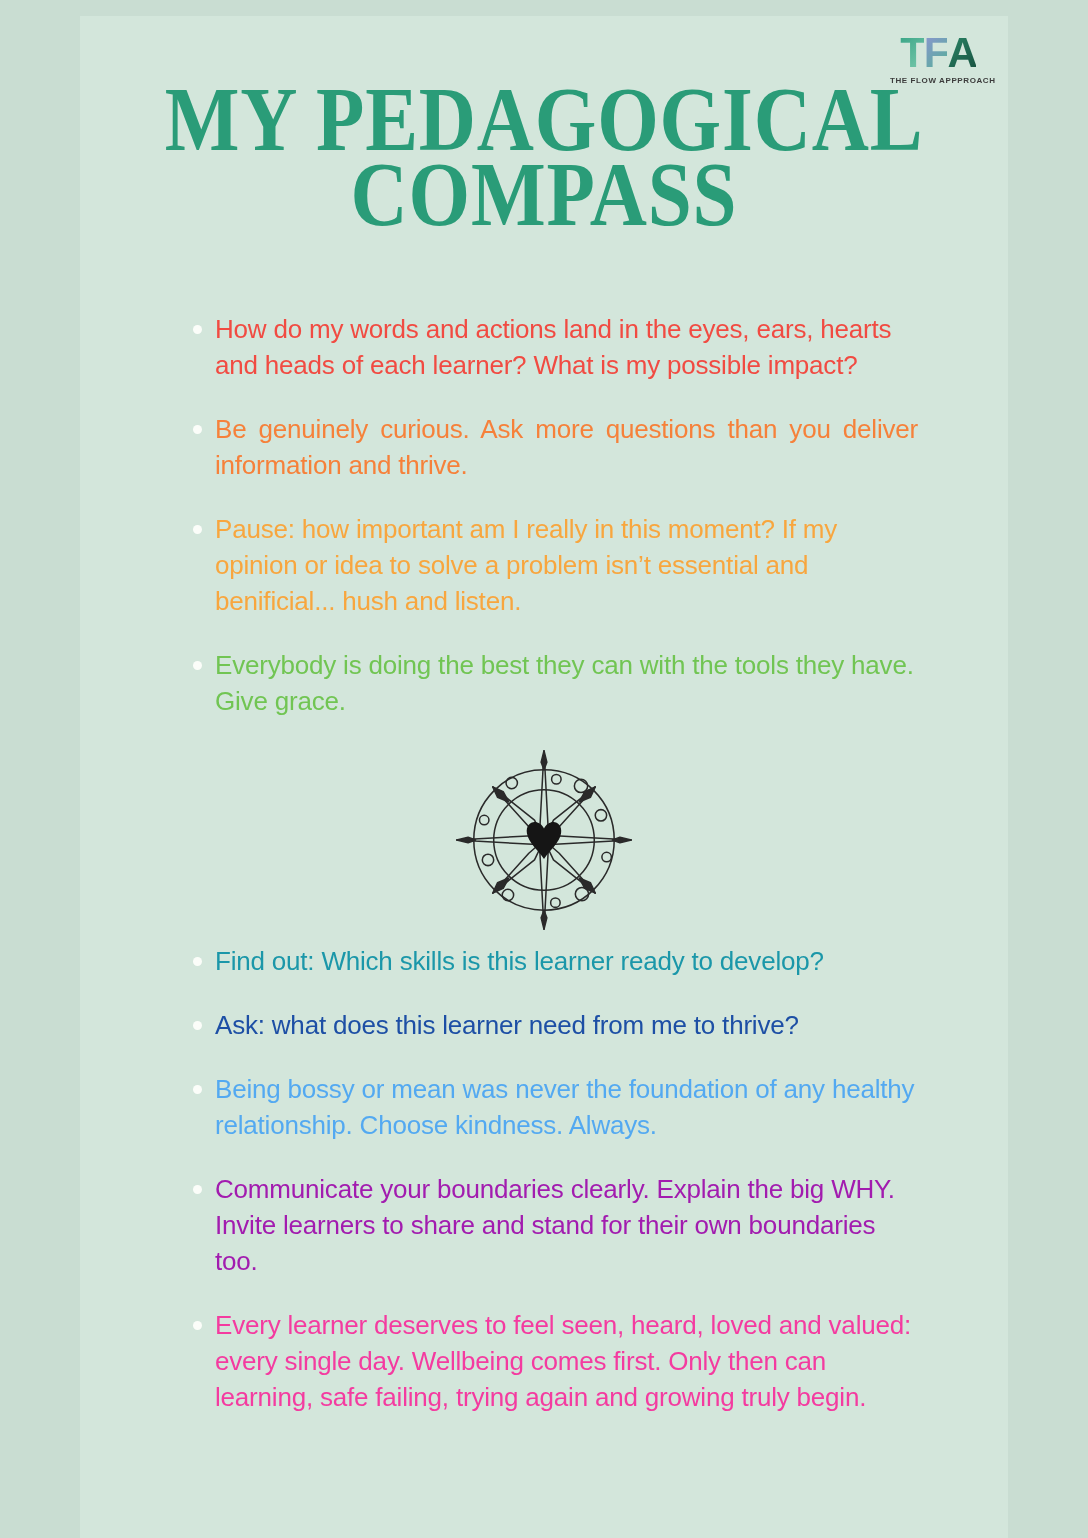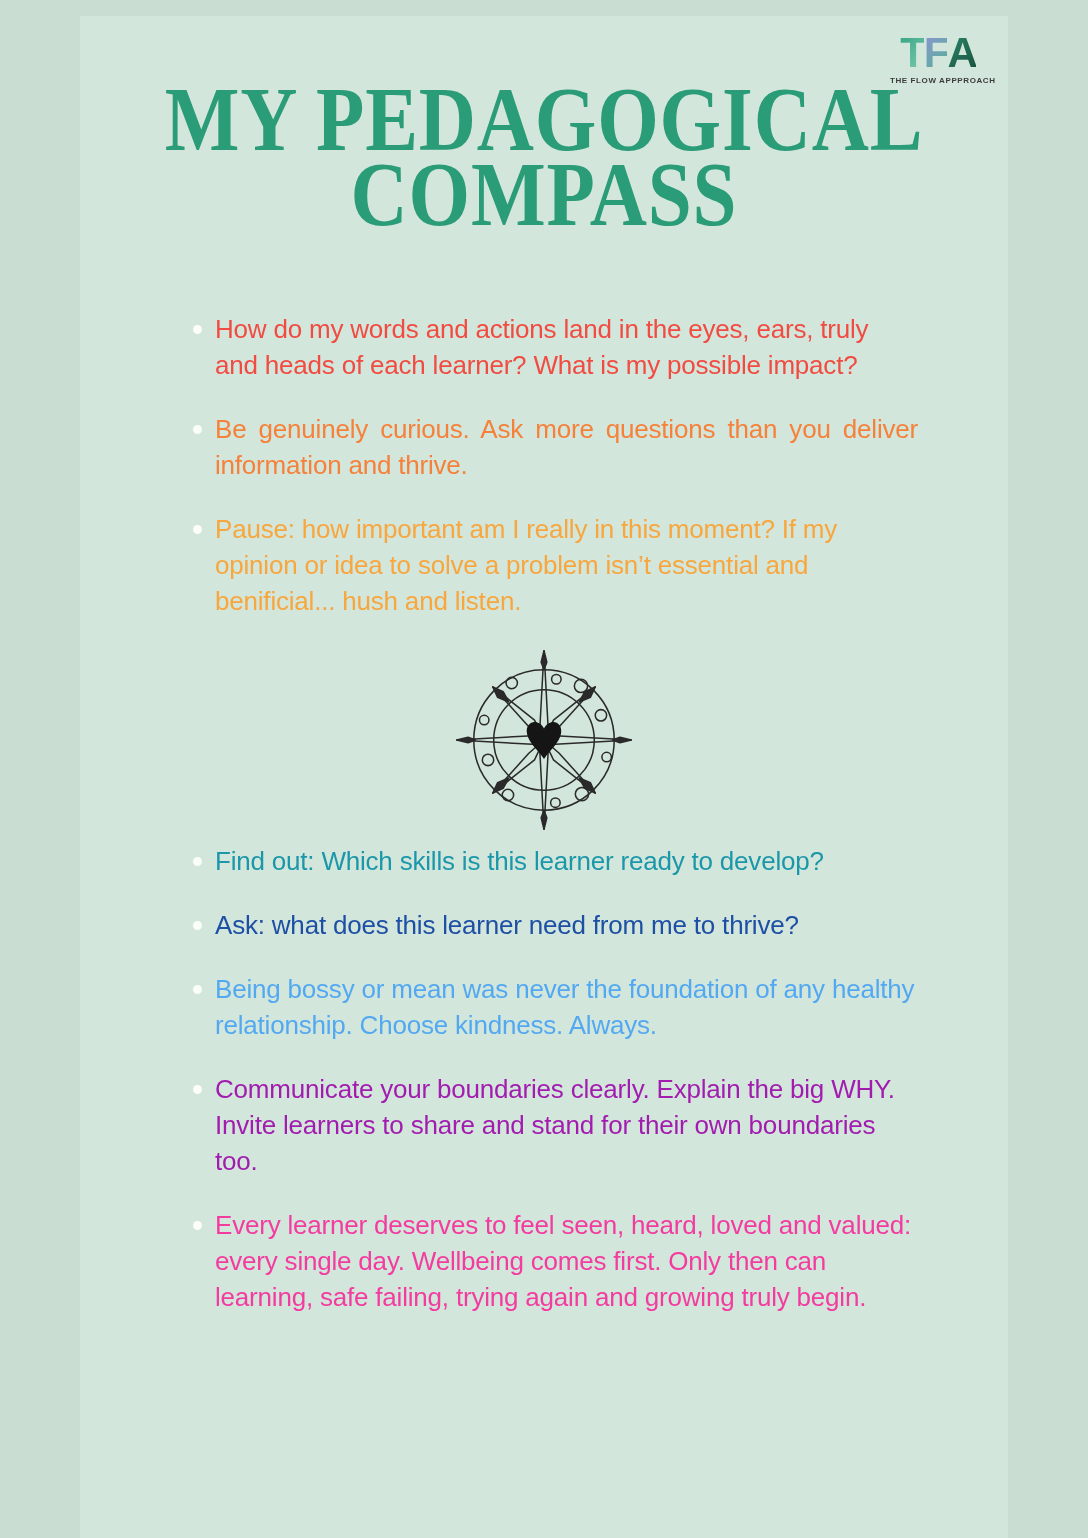--- a/index.html
+++ b/index.html
@@ -110,29 +110,33 @@
   </div>
 
   <h1 class="title" style="color: rgb(42, 156, 120);">
     <span class="title-line">MY PEDAGOGICAL</span>
     <span class="title-line">COMPASS</span>
   </h1>
 
   <ul class="bullet-list">
     <li class="bullet-item" style="color: rgb(241, 75, 66);">
       <span class="bullet-dot"></span>
-      <span class="bullet-text">How do my words and actions land in the eyes, ears, truly and heads of each learner? What is my possible impact?</span>
+      <span class="bullet-text">How do my words and actions land in the eyes, ears, hearts and heads of each learner? What is my possible impact?</span>
     </li>
     <li class="bullet-item" style="color: rgb(246, 129, 58);">
       <span class="bullet-dot"></span>
       <span class="bullet-text" style="text-align: justify;">Be genuinely curious. Ask more questions than you deliver information and thrive.</span>
     </li>
     <li class="bullet-item" style="color: rgb(248, 166, 62);">
       <span class="bullet-dot"></span>
       <span class="bullet-text">Pause: how important am I really in this moment? If my opinion or idea to solve a problem isn’t essential and benificial... hush and listen.</span>
+    </li>
+    <li class="bullet-item" style="color: rgb(113, 197, 83);">
+      <span class="bullet-dot"></span>
+      <span class="bullet-text">Everybody is doing the best they can with the tools they have. Give grace.</span>
     </li>
   </ul>
 
   <div class="compass-wrap" style="--ink: #2a2a2a; --heart: #151515;">
     <svg width="190" height="186" viewBox="0 0 200 196">
       <g fill="none" stroke="var(--ink,#2a2a2a)" stroke-width="1.6" stroke-linejoin="round">
 
         <circle cx="100" cy="98" r="74"></circle>
         <circle cx="100" cy="98" r="53"></circle>
 

